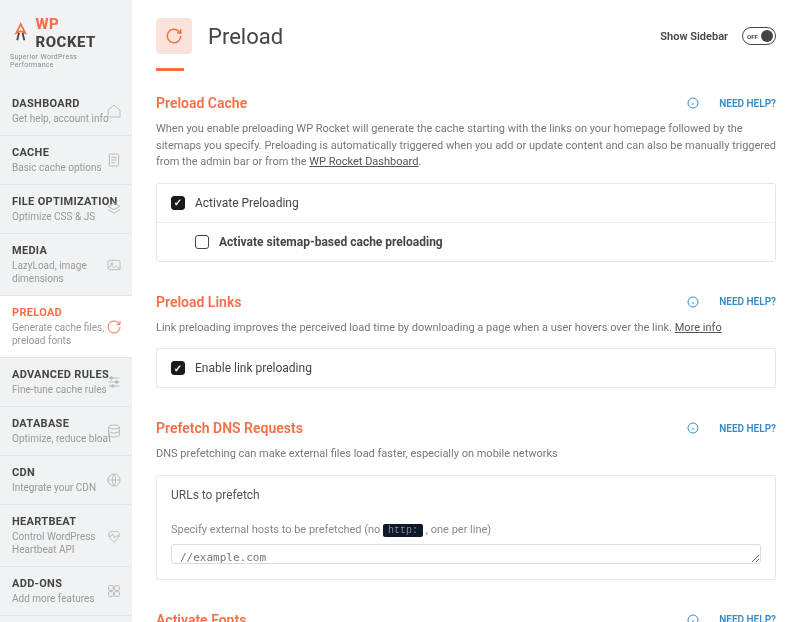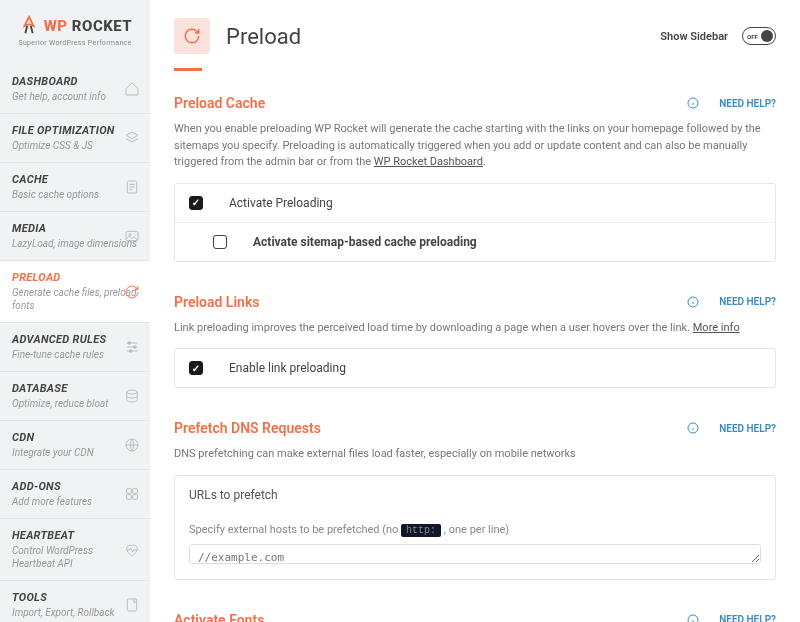--- a/index.html
+++ b/index.html
@@ -1,26 +1,26 @@
 <!DOCTYPE html>
 <html><head>
 <meta charset="utf-8">
 <style>
 * { box-sizing: border-box; margin: 0; padding: 0; }
 body { font-family: -apple-system, BlinkMacSystemFont, "Segoe UI", Roboto, sans-serif; font-size: 13px; color: #444; background: #fff; width: 800px; height: 622px; overflow: hidden; }
 .app { display: flex; height: 100%; }
-.sidebar { width: 150px; background: #f1f2f3; display: flex; flex-direction: column; }
+.sidebar { width: 132px; background: #f1f2f3; display: flex; flex-direction: column; }
 .logo-wrap { padding: 15px 10px 18px; }
 .logo { display: flex; flex-direction: column; align-items: center; }
 .logo-top { display: flex; align-items: center; gap: 4px; }
 .logo-icon { width: 22px; height: 22px; }
 .logo-text { font-weight: 800; font-size: 15px; letter-spacing: 0.5px; color: #444; }
 .logo-text .wp { color: #f56f46; }
 .logo-sub { font-size: 7px; color: #888; margin-top: 2px; letter-spacing: 0.3px; }
-.menu { flex: 1; overflow-y: auto; font-style: italic; }
+.menu { flex: 1; overflow-y: auto; }
 .menu-item { padding: 10px 12px; border-bottom: 1px solid #e3e4e5; position: relative; cursor: pointer; }
 .menu-item.active { background: #fff; }
 .menu-title { font-size: 11px; font-weight: 700; letter-spacing: 0.3px; color: #444; text-transform: uppercase; }
 .menu-item.active .menu-title { color: #f56f46; }
 .menu-desc { font-size: 10px; color: #999; margin-top: 2px; line-height: 1.3; }
 .menu-icon { position: absolute; right: 10px; top: 50%; transform: translateY(-50%); width: 16px; height: 16px; color: #bbb; }
 .menu-item.active .menu-icon { color: #f56f46; }
 
 .main { flex: 1; overflow-y: auto; padding: 0; }
 .header { display: flex; align-items: center; padding: 18px 24px 0; }
@@ -33,21 +33,21 @@
 .tab-underline { height: 3px; background: #f56f46; width: 28px; margin: 14px 0 0 24px; }
 .content { padding: 24px; }
 .section { margin-bottom: 32px; }
 .section-head { display: flex; align-items: center; margin-bottom: 10px; }
 .section-title { font-size: 14px; font-weight: 600; color: #f56f46; flex: 1; }
 .need-help { display: flex; align-items: center; gap: 20px; font-size: 10px; font-weight: 600; color: #3a8bc4; cursor: pointer; }
 .need-help-icon { width: 12px; height: 12px; }
 .section-desc { font-size: 11px; color: #777; line-height: 1.5; margin-bottom: 12px; }
 .section-desc a, .inline-link { color: #555; text-decoration: underline; cursor: pointer; }
 .option-box { border: 1px solid #e5e5e5; border-radius: 3px; padding: 0; }
-.option-row { padding: 12px 14px; display: flex; align-items: flex-start; gap: 26px; }
+.option-row { padding: 12px 14px; display: flex; align-items: flex-start; gap: 10px; }
 .option-row + .option-row { border-top: 1px solid #eee; padding-left: 38px; font-weight: bold; }
 .checkbox { width: 14px; height: 14px; border: 1.5px solid #444; border-radius: 3px; display: flex; align-items: center; justify-content: center; flex-shrink: 0; cursor: pointer; }
 .checkbox.checked { background: #1a1a1a; border-color: #1a1a1a; }
 .checkbox.checked::after { content: "✓"; color: #fff; font-size: 10px; font-weight: bold; }
 .option-label { font-size: 12px; color: #444; }
 .url-box { border: 1px solid #e5e5e5; border-radius: 3px; padding: 12px 14px; }
 .url-title { font-size: 12px; color: #555; margin-bottom: 21px; }
 .url-desc { font-size: 11px; color: #888; margin-bottom: 8px; }
 .url-desc code { background: #0f172a; padding: 1px 5px; border-radius: 2px; font-family: Liberation Mono, monospace; font-size: 10px; }
 .url-input { width: 100%; border: 1px solid #ddd; border-radius: 3px; padding: 6px 8px; font-size: 11px; color: #aaa; font-family: monospace; resize: vertical; height: 20px; overflow: hidden; }
@@ -71,33 +71,33 @@
     </div>
     <nav class="menu" id="sidebar-menu">
         <div class="menu-item">
           <div class="menu-title">DASHBOARD</div>
           <div class="menu-desc">Get help, account info</div>
           <div class="menu-icon"><svg viewBox="0 0 24 24" fill="none" stroke="currentColor" stroke-width="1.5">
               <path d="M3 11 L12 3 L21 11 V21 H3 Z"></path>
             </svg></div>
         </div>
         <div class="menu-item">
+          <div class="menu-title">CACHE</div>
+          <div class="menu-desc">Basic cache options</div>
+          <div class="menu-icon"><svg viewBox="0 0 24 24" fill="none" stroke="currentColor" stroke-width="1.5">
+              <rect x="5" y="3" width="14" height="18" rx="2"></rect>
+              <path d="M8 8h8M8 12h8M8 16h5"></path>
+            </svg></div>
+        </div>
+        <div class="menu-item">
           <div class="menu-title">FILE OPTIMIZATION</div>
           <div class="menu-desc">Optimize CSS &amp; JS</div>
           <div class="menu-icon"><svg viewBox="0 0 24 24" fill="none" stroke="currentColor" stroke-width="1.5">
               <path d="M12 3 L21 8 L12 13 L3 8 Z"></path>
               <path d="M3 13 L12 18 L21 13"></path>
-            </svg></div>
-        </div>
-        <div class="menu-item">
-          <div class="menu-title">CACHE</div>
-          <div class="menu-desc">Basic cache options</div>
-          <div class="menu-icon"><svg viewBox="0 0 24 24" fill="none" stroke="currentColor" stroke-width="1.5">
-              <rect x="5" y="3" width="14" height="18" rx="2"></rect>
-              <path d="M8 8h8M8 12h8M8 16h5"></path>
             </svg></div>
         </div>
         <div class="menu-item">
           <div class="menu-title">MEDIA</div>
           <div class="menu-desc">LazyLoad, image dimensions</div>
           <div class="menu-icon"><svg viewBox="0 0 24 24" fill="none" stroke="currentColor" stroke-width="1.5">
               <rect x="3" y="5" width="18" height="14" rx="2"></rect>
               <circle cx="9" cy="10" r="1.5"></circle>
               <path d="M3 17l5-5 4 4 3-3 6 6"></path>
             </svg></div>
@@ -131,35 +131,35 @@
         </div>
         <div class="menu-item">
           <div class="menu-title">CDN</div>
           <div class="menu-desc">Integrate your CDN</div>
           <div class="menu-icon"><svg viewBox="0 0 24 24" fill="none" stroke="currentColor" stroke-width="1.5">
               <circle cx="12" cy="12" r="9"></circle>
               <path d="M3 12h18M12 3c3 3 3 15 0 18M12 3c-3 3-3 15 0 18"></path>
             </svg></div>
         </div>
         <div class="menu-item">
+          <div class="menu-title">HEARTBEAT</div>
+          <div class="menu-desc">Control WordPress Heartbeat API</div>
+          <div class="menu-icon"><svg viewBox="0 0 24 24" fill="none" stroke="currentColor" stroke-width="1.5">
+              <path d="M12 21s-8-5-8-12a5 5 0 0 1 8-3 5 5 0 0 1 8 3c0 7-8 12-8 12z"></path>
+              <path d="M4 12h4l2-3 3 6 2-3h5"></path>
+            </svg></div>
+        </div>
+        <div class="menu-item">
           <div class="menu-title">ADD-ONS</div>
           <div class="menu-desc">Add more features</div>
           <div class="menu-icon"><svg viewBox="0 0 24 24" fill="none" stroke="currentColor" stroke-width="1.5">
               <rect x="4" y="4" width="7" height="7" rx="1"></rect>
               <rect x="13" y="4" width="7" height="7" rx="1"></rect>
               <rect x="4" y="13" width="7" height="7" rx="1"></rect>
               <rect x="13" y="13" width="7" height="7" rx="1"></rect>
-            </svg></div>
-        </div>
-        <div class="menu-item">
-          <div class="menu-title">HEARTBEAT</div>
-          <div class="menu-desc">Control WordPress Heartbeat API</div>
-          <div class="menu-icon"><svg viewBox="0 0 24 24" fill="none" stroke="currentColor" stroke-width="1.5">
-              <path d="M12 21s-8-5-8-12a5 5 0 0 1 8-3 5 5 0 0 1 8 3c0 7-8 12-8 12z"></path>
-              <path d="M4 12h4l2-3 3 6 2-3h5"></path>
             </svg></div>
         </div>
         <div class="menu-item">
           <div class="menu-title">TOOLS</div>
           <div class="menu-desc">Import, Export, Rollback</div>
           <div class="menu-icon"><svg viewBox="0 0 24 24" fill="none" stroke="currentColor" stroke-width="1.5">
               <rect x="5" y="3" width="14" height="18" rx="2"></rect>
               <path d="M15 3v6l3-2"></path>
             </svg></div>
         </div>

